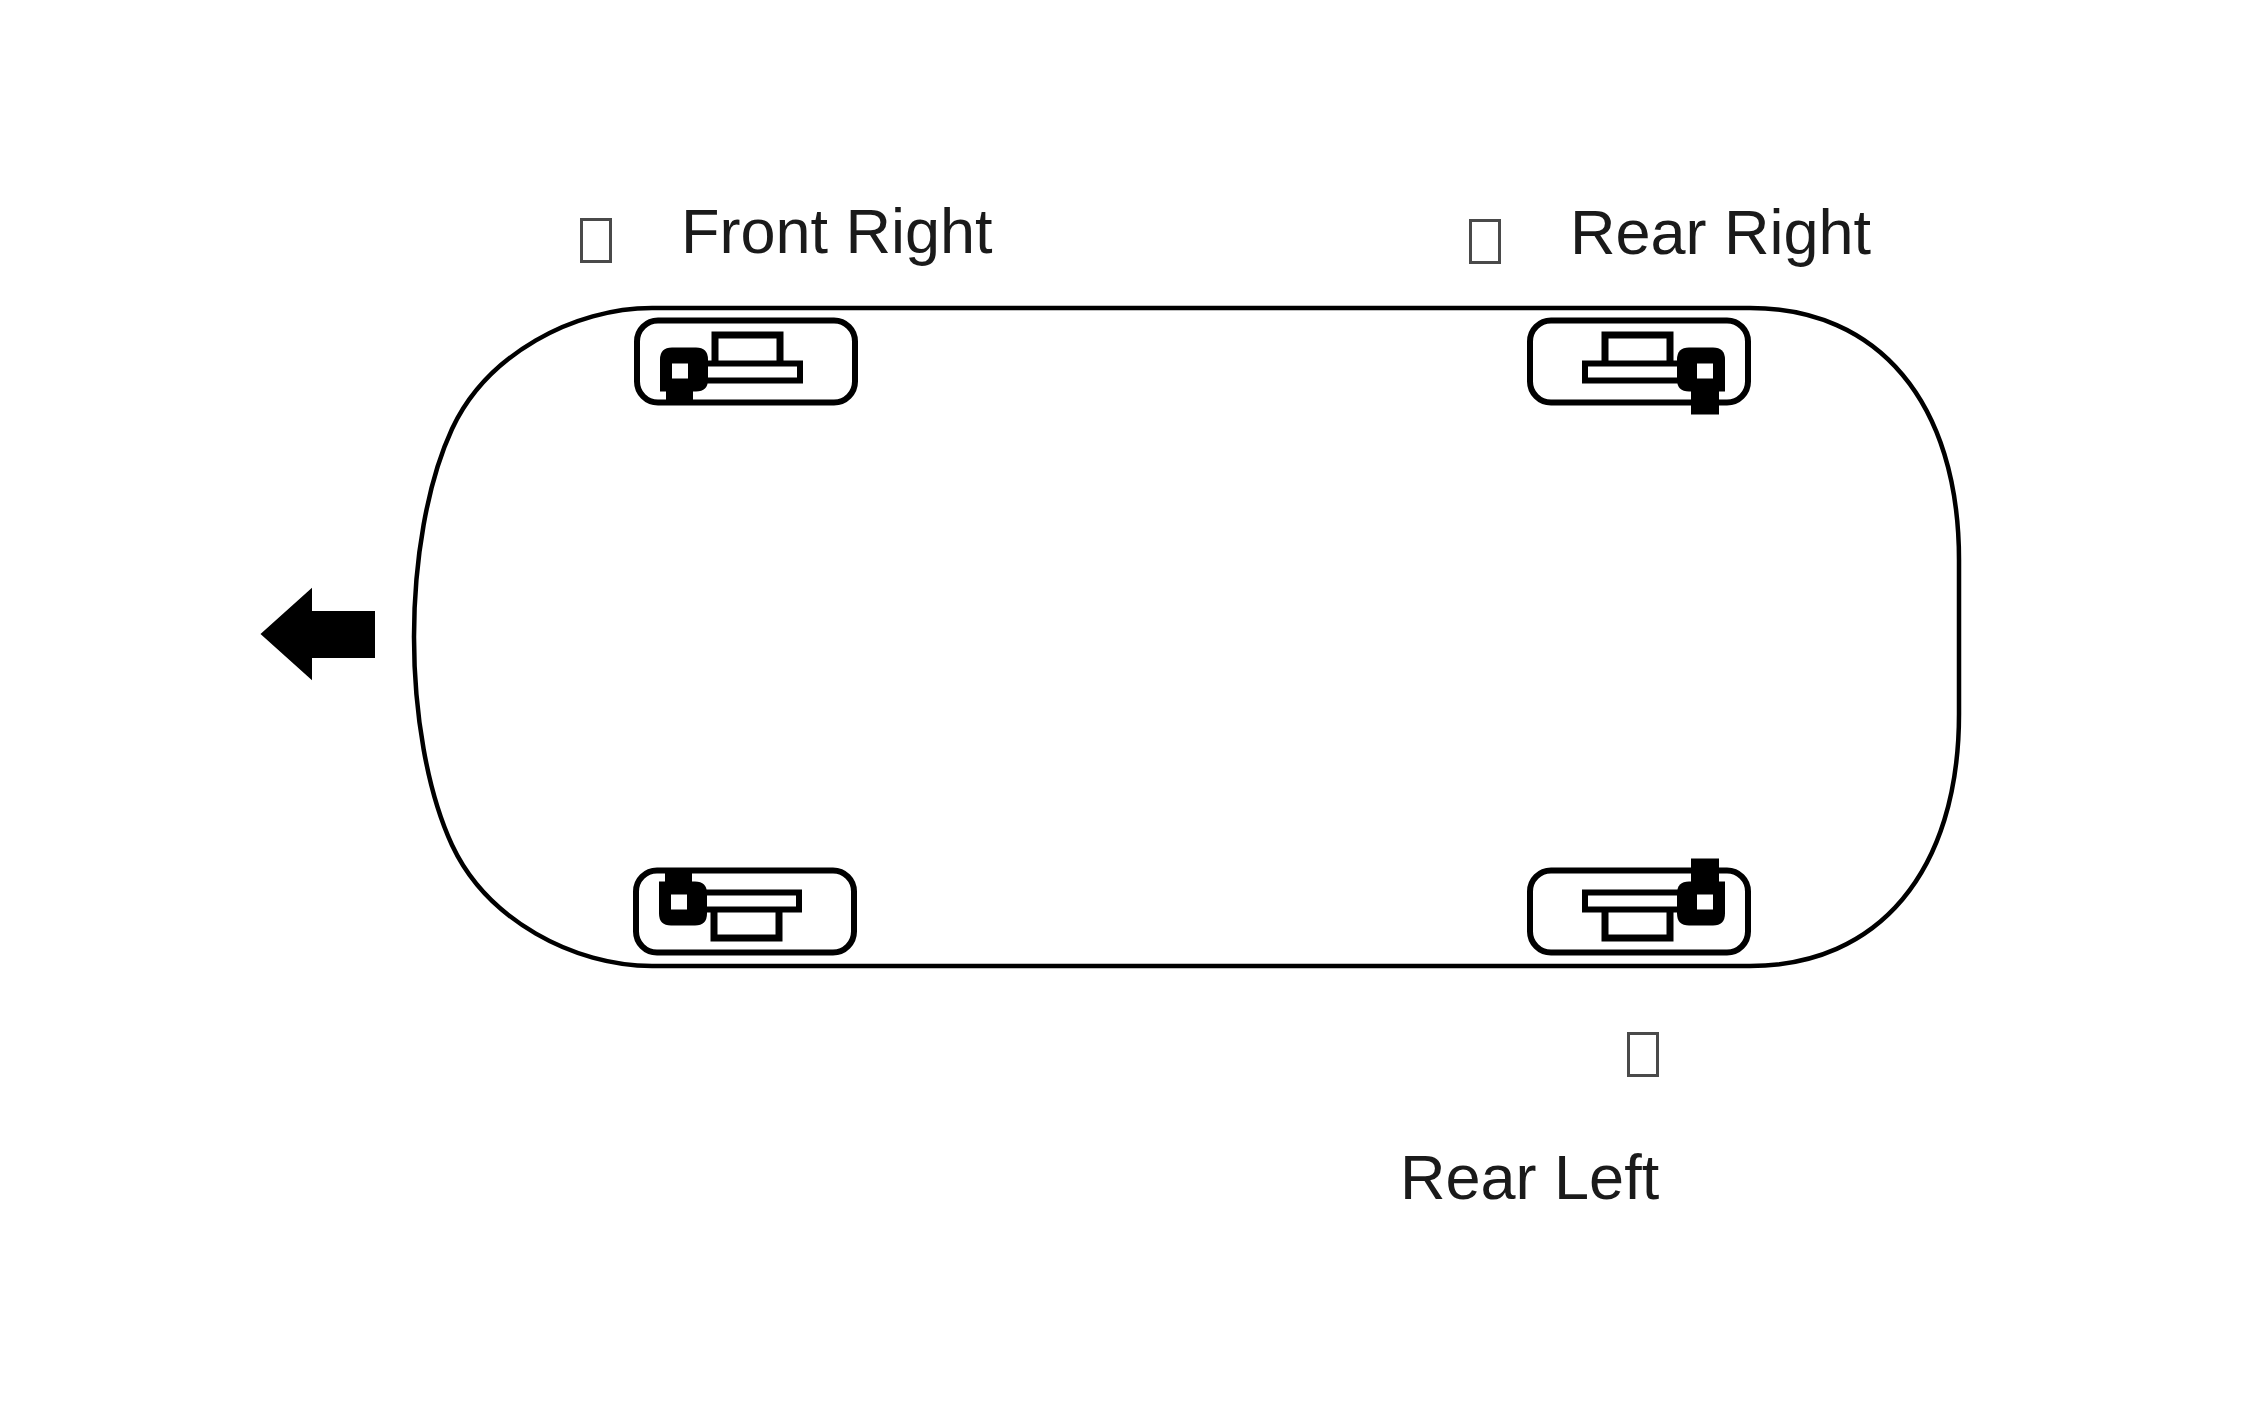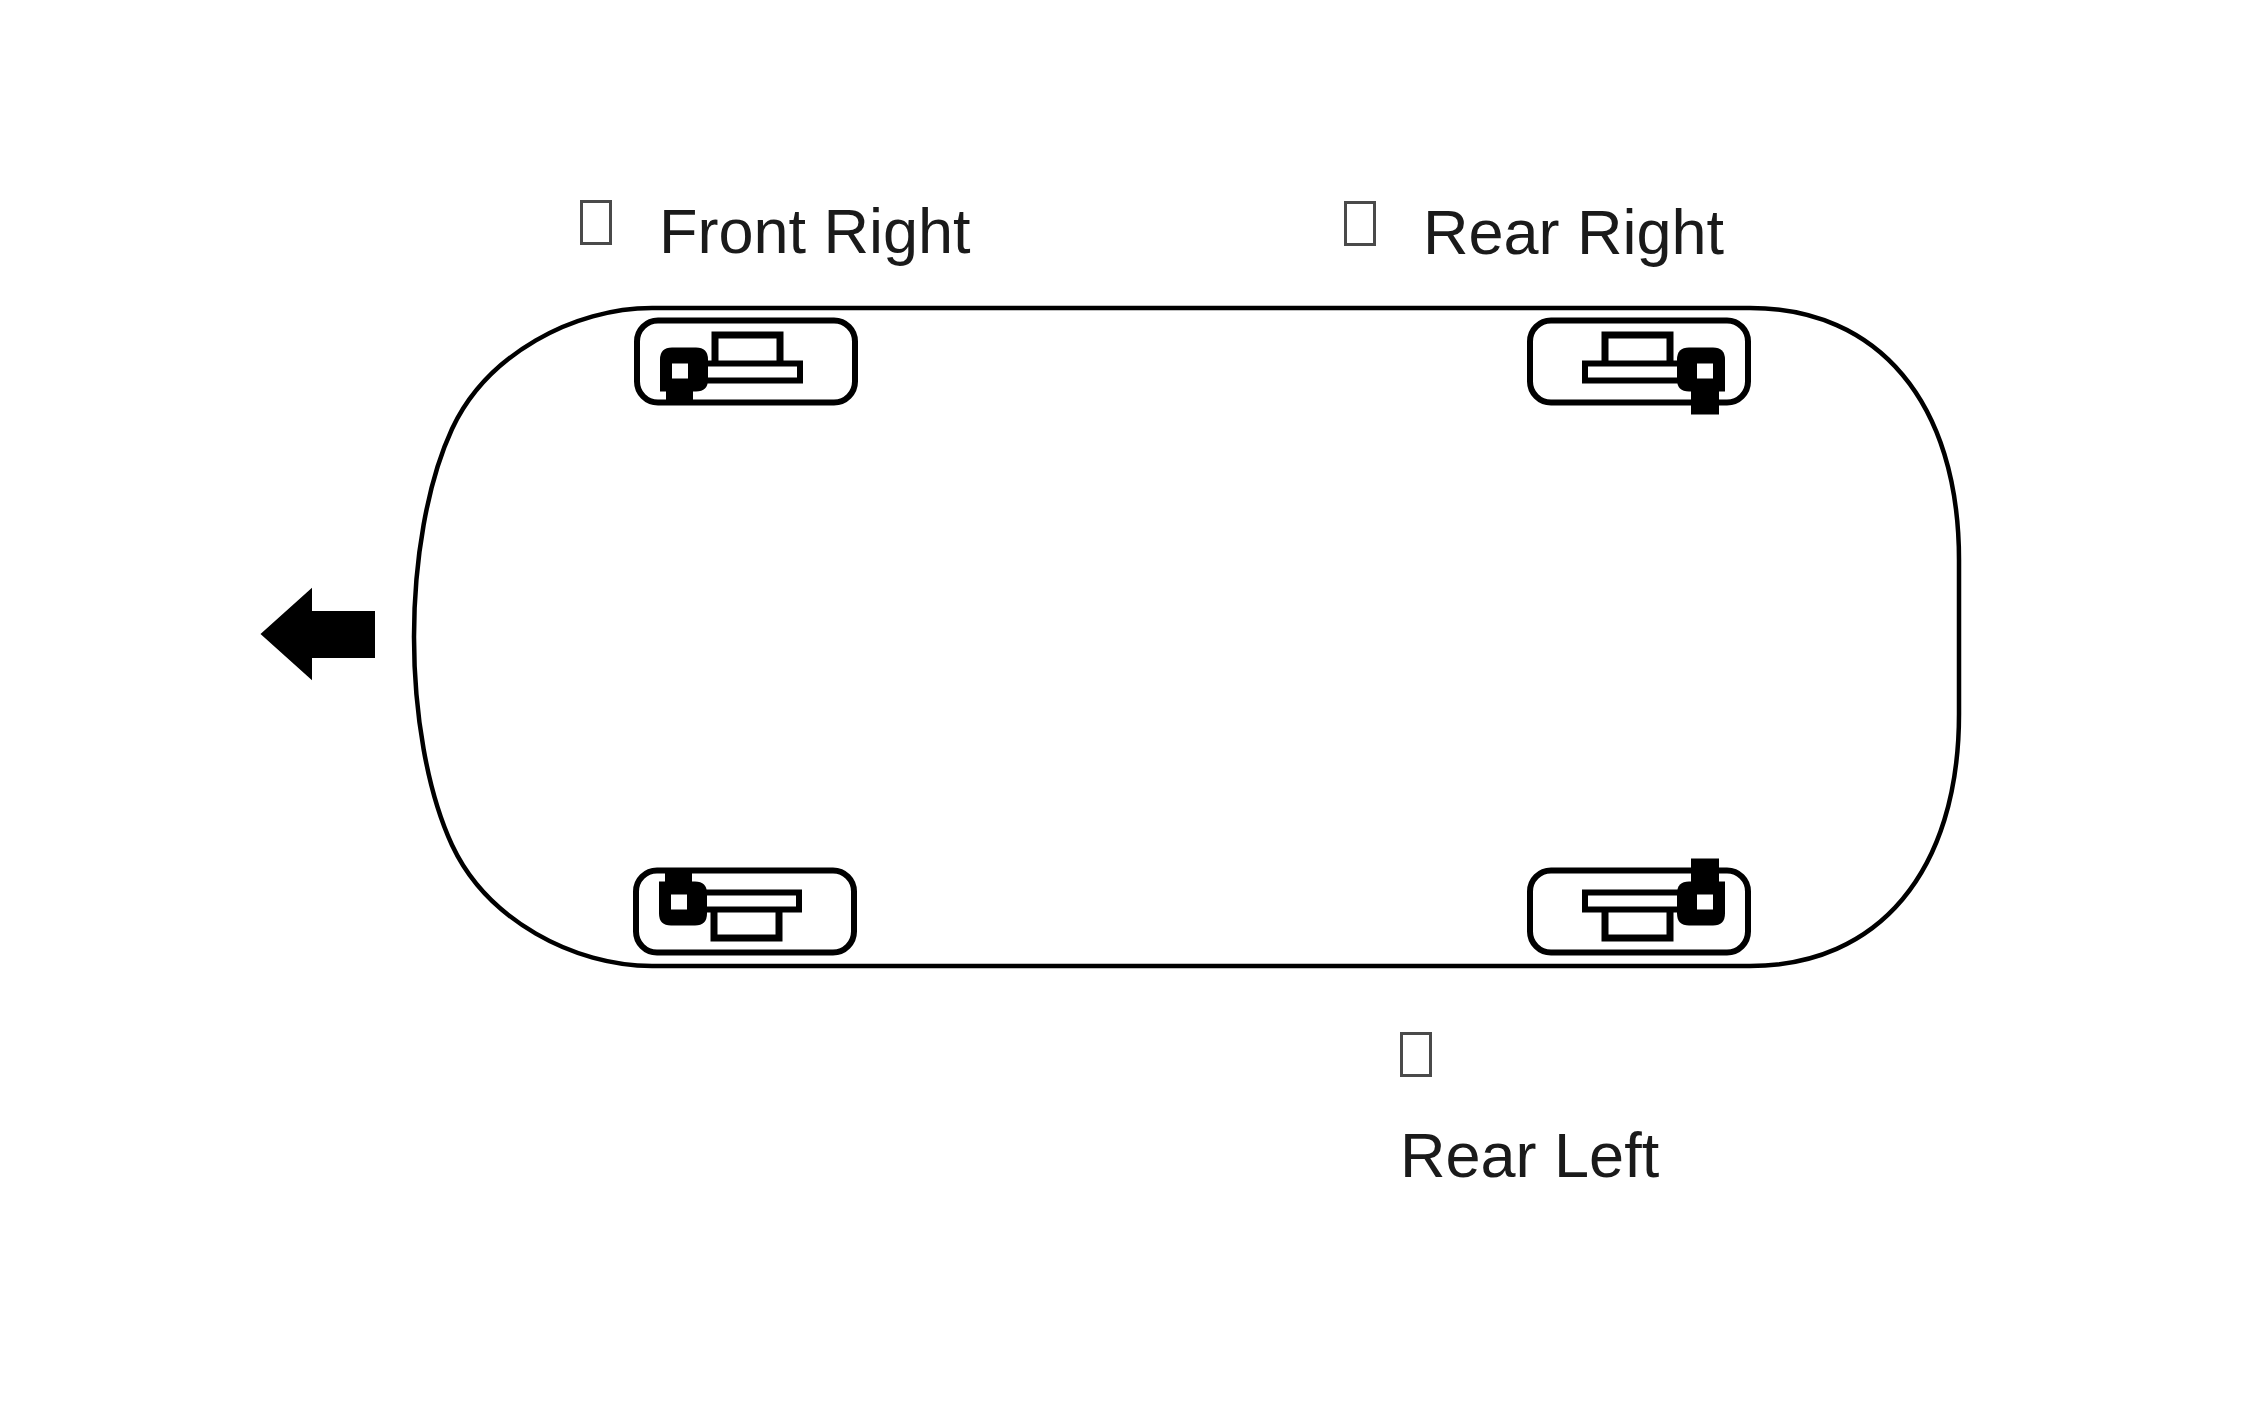--- a/index.html
+++ b/index.html
@@ -14,40 +14,40 @@
   .diagram-svg{
     position:absolute;
     left:0;top:0;
     width:2250px;
     height:1423px;
     display:block;
   }
   .label{
     position:absolute;
     display:flex;
-    align-items:flex-start;
-    gap:47px;
+    align-items:flex-end;
+    gap:69px;
   }
   .cbx{
     display:inline-block;
     width:32px;
     height:45px;
     border:3px solid #4a4a4a;
     box-sizing:border-box;
     background:#ffffff;
     flex:0 0 auto;
   }
   .txt{
     font-size:63px;
     line-height:1;
     color:#1a1a1a;
     white-space:nowrap;
   }
   .pos-fr{left:580px;top:200px;}
-  .pos-rr{left:1344px;top:201px;}
+  .pos-rr{left:1469px;top:201px;}
   .pos-fl{left:578px;top:1031px;}
   .pos-rl{left:1400px;top:1032px;flex-direction:column;}
 </style>
 </head>
 <body>
 
 <div class="canvas">
 
   <svg class="diagram-svg" viewBox="0 0 2250 1423">
     <defs>

